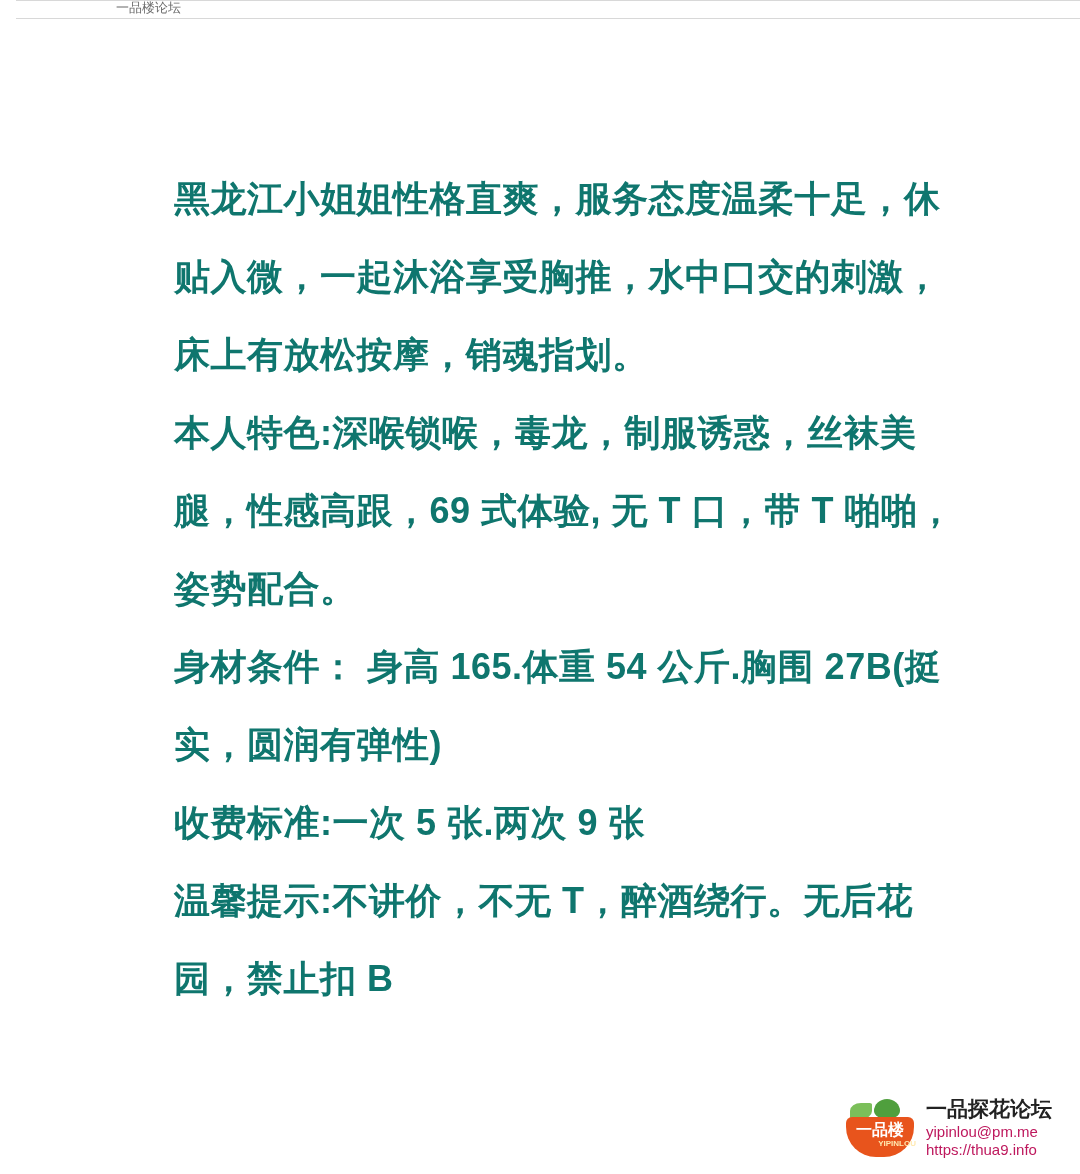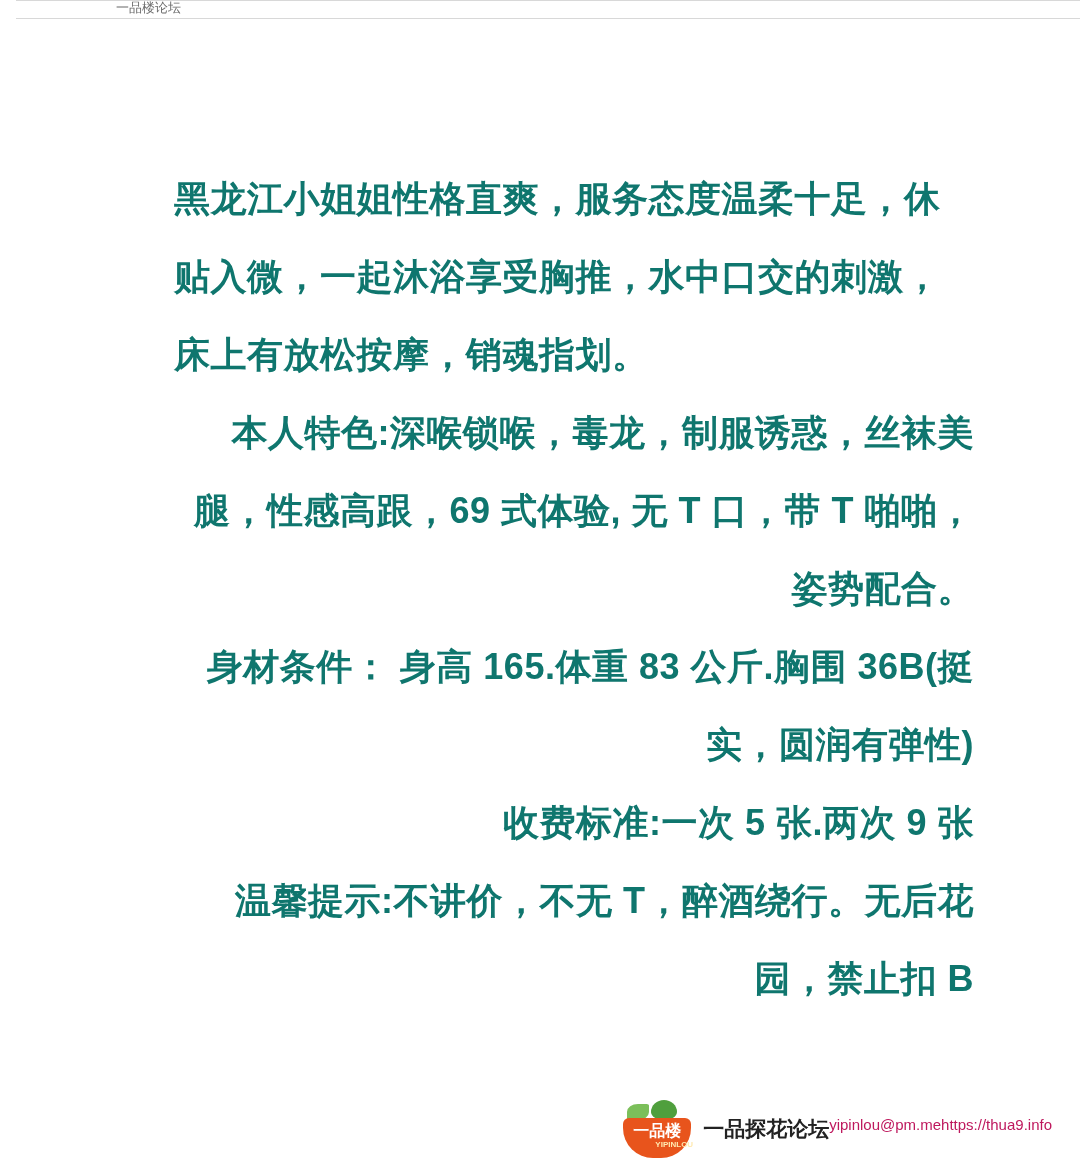--- a/index.html
+++ b/index.html
@@ -56,21 +56,20 @@
     font-weight: bold;
     font-size: 36px;
     line-height: 78px;
     letter-spacing: 0.5px;
     margin: 0 0 0 0;
     text-align: left;
     word-break: break-word;
   }
   .para + .para {
     margin-top: 0px;
-    text-align: right;
   }
 
   
   .watermark {
     position: absolute;
     right: 44px;
     bottom: 14px;
     display: flex;
     align-items: center;
     gap: 10px;
@@ -125,21 +124,21 @@
     position: absolute;
     left: 6px;
     top: 6px;
     width: 22px;
     height: 16px;
     background: #7bbf5a;
     border-radius: 50% 10% 50% 10%;
   }
   .wm-text {
     display: flex;
-    flex-direction: row;
+    flex-direction: column;
     justify-content: center;
     line-height: 1.25;
   }
   .wm-title {
     color: #222222;
     font-size: 21px;
     font-weight: bold;
     white-space: nowrap;
   }
   .wm-mail, .wm-url {
@@ -153,21 +152,21 @@
 
 <div class="page">
 
   <div class="top-rule r1"></div>
   <div class="top-rule r2"></div>
   <div class="top-frag">一品楼论坛</div>
 
   <div class="content">
     <p class="para">黑龙江小姐姐性格直爽，服务态度温柔十足，休贴入微，一起沐浴享受胸推，水中口交的刺激，床上有放松按摩，销魂指划。</p>
     <p class="para">本人特色:深喉锁喉，毒龙，制服诱惑，丝袜美腿，性感高跟，69 式体验, 无 T 口，带 T 啪啪，姿势配合。</p>
-    <p class="para">身材条件： 身高 165.体重 83 公斤.胸围 36B(挺实，圆润有弹性)</p>
+    <p class="para">身材条件： 身高 165.体重 54 公斤.胸围 27B(挺实，圆润有弹性)</p>
     <p class="para">收费标准:一次 5 张.两次 9 张</p>
     <p class="para">温馨提示:不讲价，不无 T，醉酒绕行。无后花园，禁止扣 B</p>
   </div>
 
   <div class="watermark">
     <div class="wm-logo">
       <div class="leaf"></div>
       <div class="sprout"></div>
       <div class="bowl"></div>
       <div class="bowl-text">一品楼</div>

